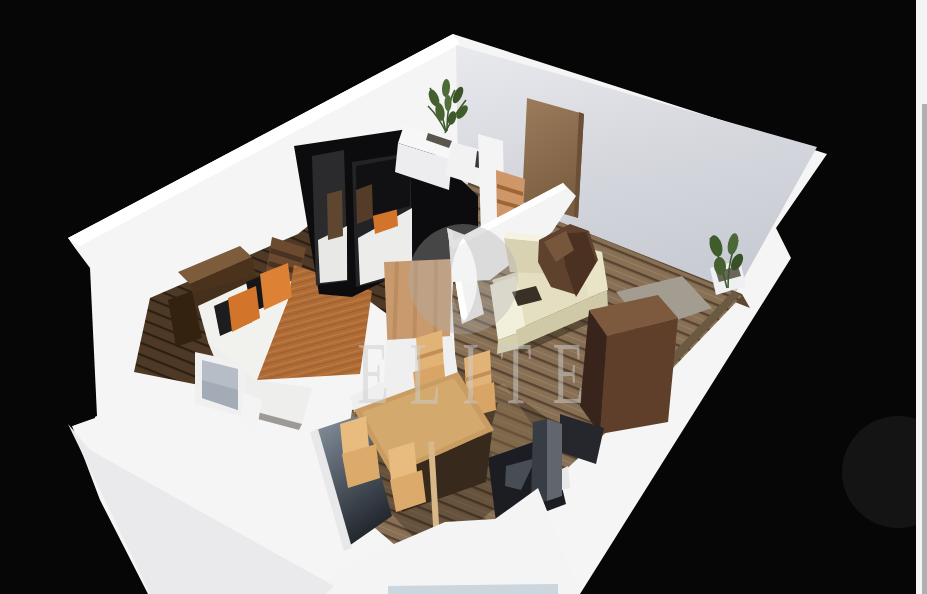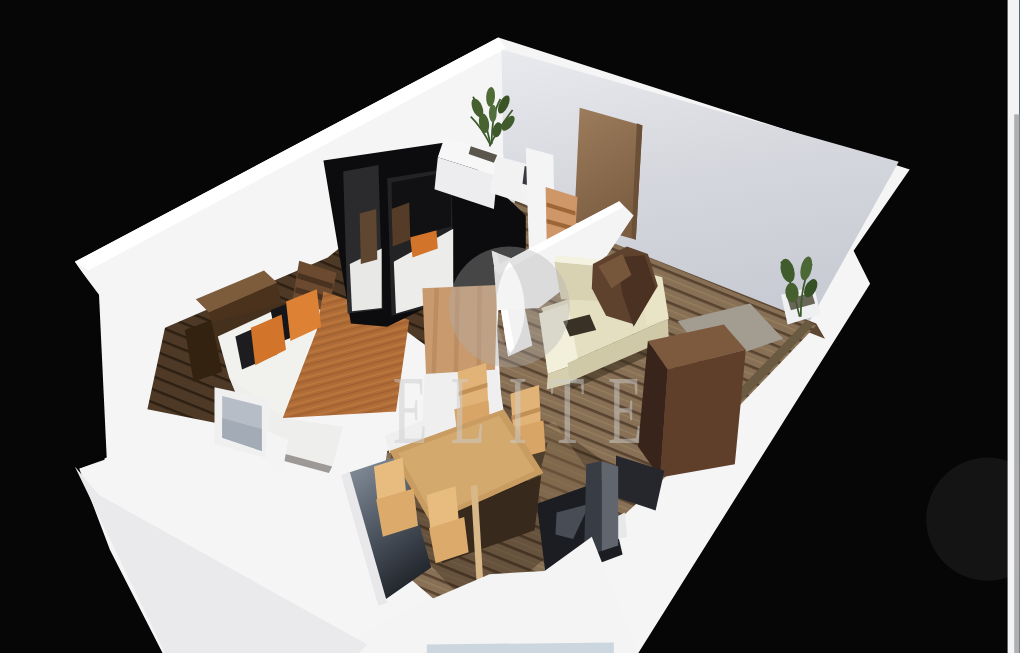--- a/index.html
+++ b/index.html
@@ -1,16 +1,16 @@
 <!DOCTYPE html>
 <html><head>
 <meta charset="utf-8">
 <style>
   html,body{margin:0;padding:0;background:#000;}
-  #stage{position:relative;width:927px;height:594px;overflow:hidden;background:#0369a1;font-family:"Liberation Sans",sans-serif;}
+  #stage{position:relative;width:927px;height:594px;overflow:hidden;background:#fef9c3;font-family:"Liberation Sans",sans-serif;}
   svg{display:block;}
 </style>
 </head>
 <body>
 <div id="stage">
 <svg width="927" height="594" viewBox="0 0 927 594">
 <defs>
   <pattern id="pfloor" patternUnits="userSpaceOnUse" width="60" height="13" patternTransform="rotate(22)">
     <rect width="60" height="13" fill="#887056"></rect>
     <rect width="60" height="2.4" y="0" fill="#57432f"></rect>

